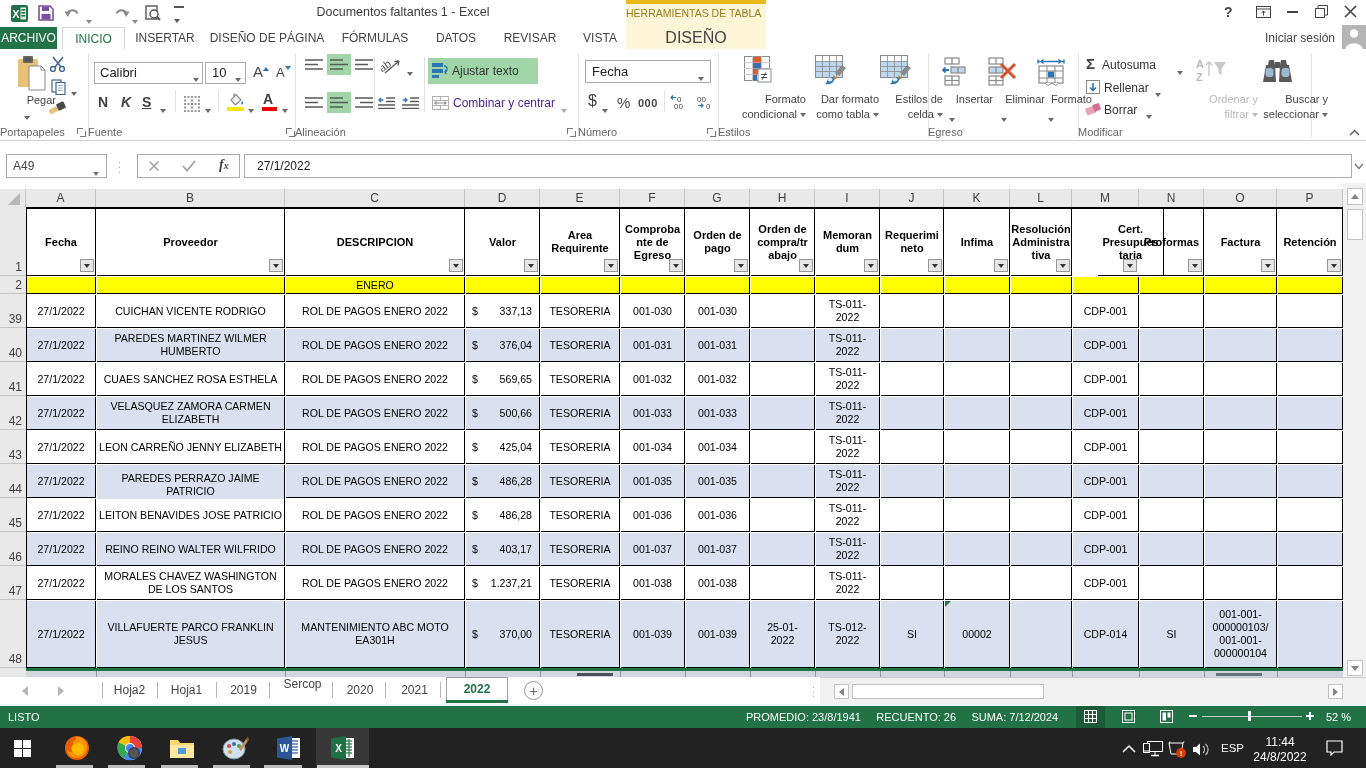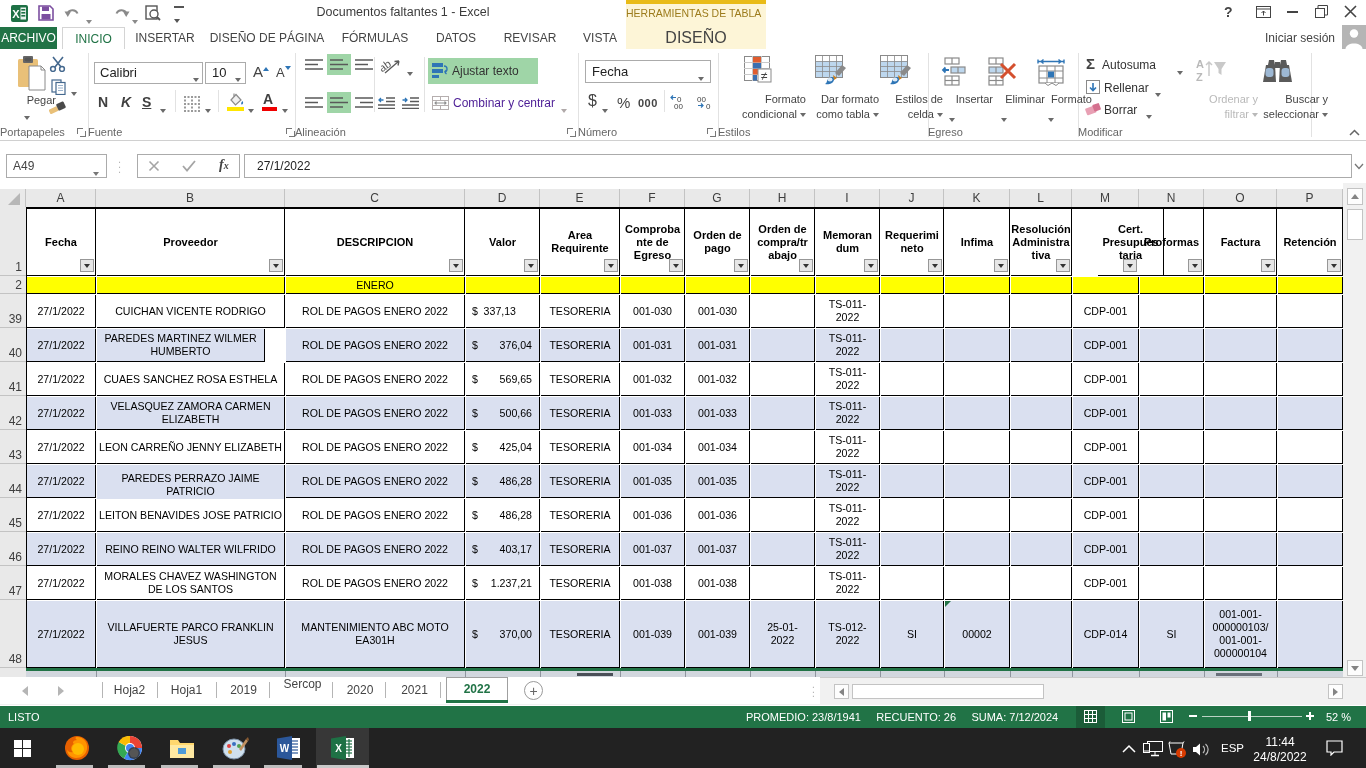--- a/index.html
+++ b/index.html
@@ -511,36 +511,36 @@
 <div class="cell" style="left:1011px;top:277px;width:61px;height:17px;background:#ffff00"></div>
 <div class="cell" style="left:1073px;top:277px;width:66px;height:17px;background:#ffff00"></div>
 <div class="cell" style="left:1140px;top:277px;width:64px;height:17px;background:#ffff00"></div>
 <div class="cell" style="left:1205px;top:277px;width:72px;height:17px;background:#ffff00"></div>
 <div class="cell" style="left:1278px;top:277px;width:65px;height:17px;background:#ffff00"></div>
 <div class="cell" style="left:27px;top:295px;width:69px;height:33px;background:#fff">27/1/2022</div>
 <div class="cell" style="left:97px;top:295px;width:188px;height:33px;background:#fff">CUICHAN VICENTE RODRIGO</div>
 <div class="cell" style="left:286px;top:295px;width:179px;height:33px;background:#fff">ROL DE PAGOS ENERO 2022</div>
 <div class="cell" style="left:466px;top:295px;width:74px;height:33px;background:#fff">
     <span style="position:absolute;left:6px">$</span>
-    <span style="position:absolute;right:23px">337,13</span>
+    <span style="position:absolute;right:7px">337,13</span>
   </div>
 <div class="cell" style="left:541px;top:295px;width:79px;height:33px;background:#fff">TESORERIA</div>
 <div class="cell" style="left:621px;top:295px;width:64px;height:33px;background:#fff">001-030</div>
 <div class="cell" style="left:686px;top:295px;width:64px;height:33px;background:#fff">001-030</div>
 <div class="cell" style="left:751px;top:295px;width:64px;height:33px;background:#fff"></div>
 <div class="cell" style="left:816px;top:295px;width:64px;height:33px;background:#fff">TS-011-<br>2022</div>
 <div class="cell" style="left:881px;top:295px;width:63px;height:33px;background:#fff"></div>
 <div class="cell" style="left:945px;top:295px;width:65px;height:33px;background:#fff"></div>
 <div class="cell" style="left:1011px;top:295px;width:61px;height:33px;background:#fff"></div>
 <div class="cell" style="left:1073px;top:295px;width:66px;height:33px;background:#fff">CDP-001</div>
 <div class="cell" style="left:1140px;top:295px;width:64px;height:33px;background:#fff"></div>
 <div class="cell" style="left:1205px;top:295px;width:72px;height:33px;background:#fff"></div>
 <div class="cell" style="left:1278px;top:295px;width:65px;height:33px;background:#fff"></div>
 <div class="cell" style="left:27px;top:329px;width:69px;height:33px;background:#dae0f0">27/1/2022</div>
-<div class="cell" style="left:97px;top:329px;width:168px;height:33px;background:#dae0f0">PAREDES MARTINEZ WILMER<br>HUMBERTO</div>
+<div class="cell" style="left:97px;top:329px;width:188px;height:33px;background:#dae0f0">PAREDES MARTINEZ WILMER<br>HUMBERTO</div>
 <div class="cell" style="left:286px;top:329px;width:179px;height:33px;background:#dae0f0">ROL DE PAGOS ENERO 2022</div>
 <div class="cell" style="left:466px;top:329px;width:74px;height:33px;background:#dae0f0">
     <span style="position:absolute;left:6px">$</span>
     <span style="position:absolute;right:7px">376,04</span>
   </div>
 <div class="cell" style="left:541px;top:329px;width:79px;height:33px;background:#dae0f0">TESORERIA</div>
 <div class="cell" style="left:621px;top:329px;width:64px;height:33px;background:#dae0f0">001-031</div>
 <div class="cell" style="left:686px;top:329px;width:64px;height:33px;background:#dae0f0">001-031</div>
 <div class="cell" style="left:751px;top:329px;width:64px;height:33px;background:#dae0f0"></div>
 <div class="cell" style="left:816px;top:329px;width:64px;height:33px;background:#dae0f0">TS-011-<br>2022</div>

